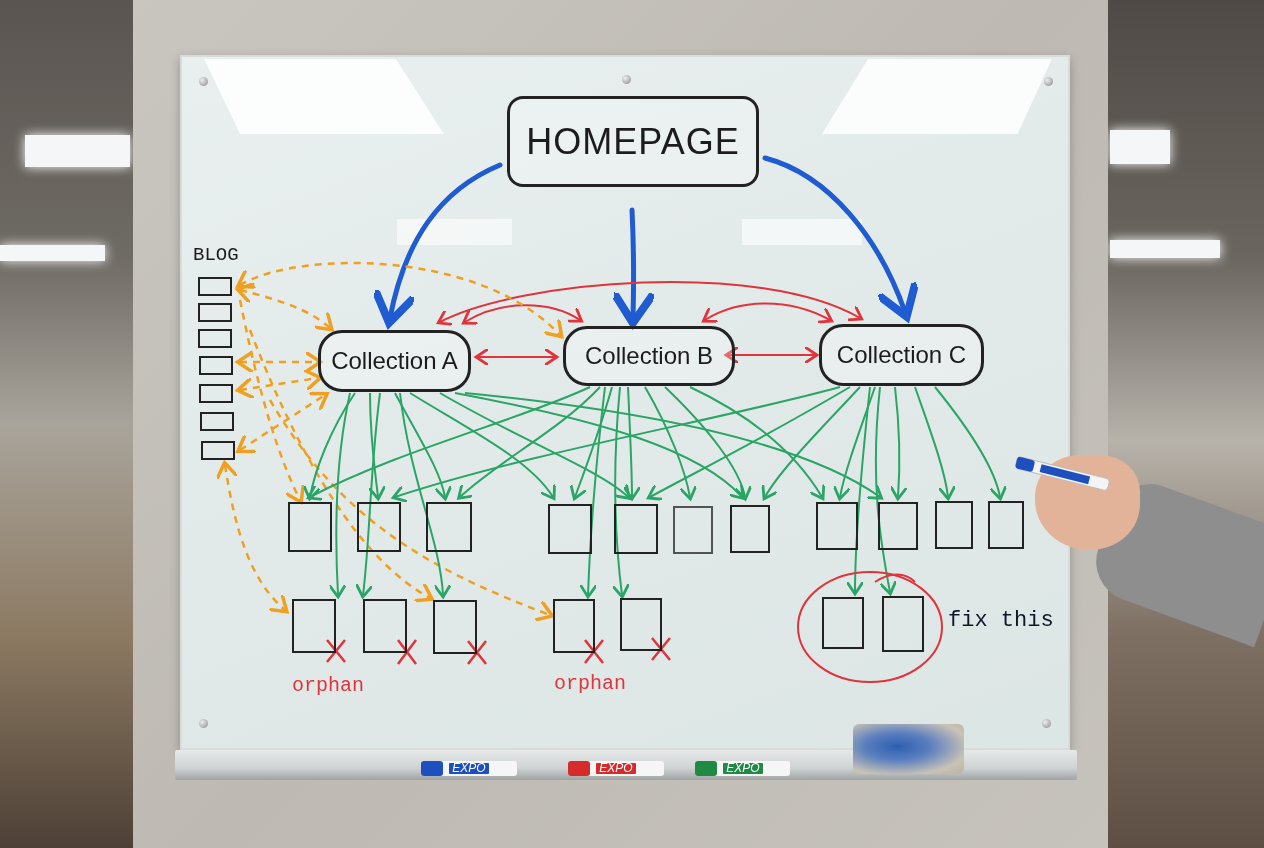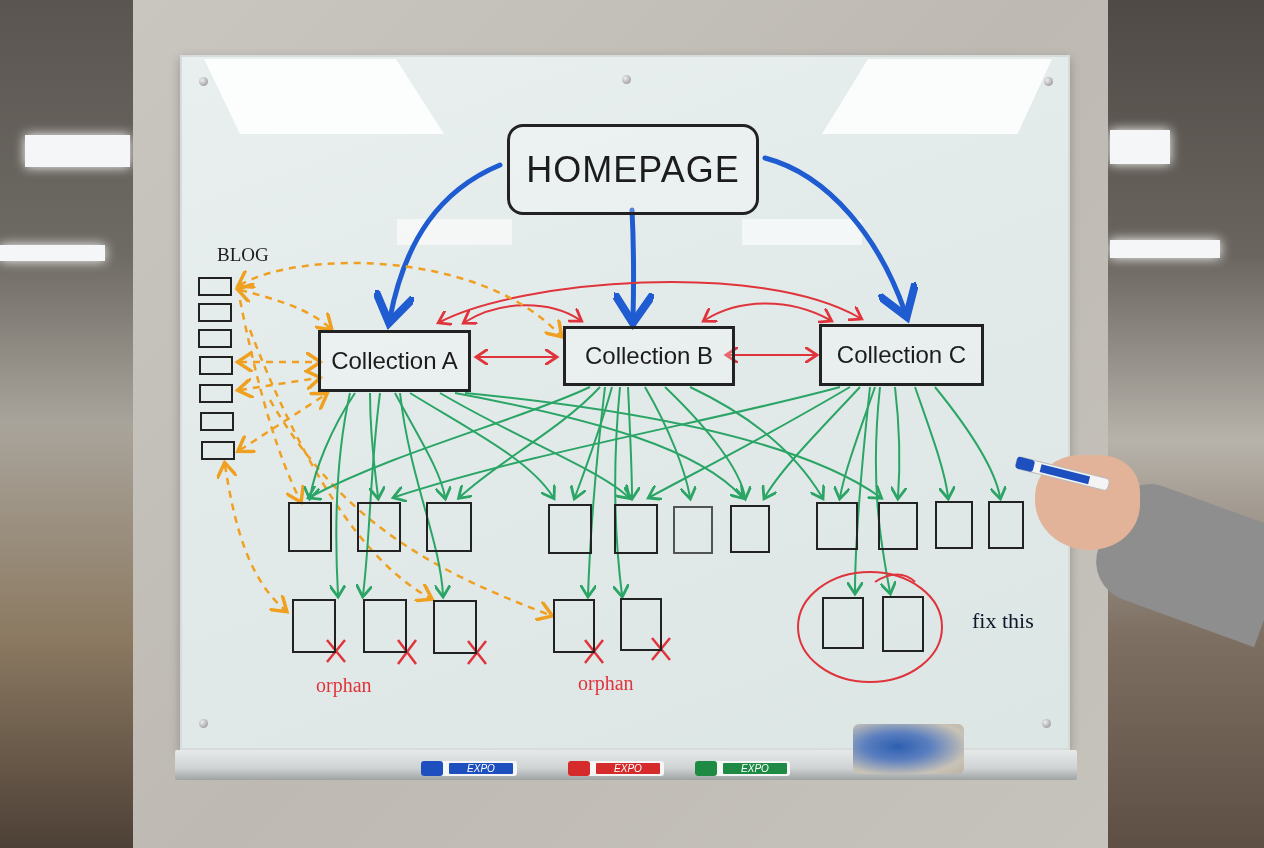--- a/index.html
+++ b/index.html
@@ -17,34 +17,34 @@
 
   .board { position: absolute; left: 180px; top: 55px; width: 890px; height: 695px;
     background: linear-gradient(160deg, #e9efef 0%, #e3ebea 40%, #dce6e5 100%);
     border: 2px solid #d7dcdb; box-shadow: 0 4px 10px rgba(0,0,0,0.25); }
   .glare { position: absolute; background: rgba(255,255,255,0.85); }
   .screw { position: absolute; width: 9px; height: 9px; border-radius: 50%;
     background: radial-gradient(circle at 35% 35%, #eee, #888); }
 
   .svg-layer { position: absolute; left: 0; top: 0; width: 1264px; height: 848px; pointer-events: none; }
 
-  .hand-text { position: absolute; font-family: Liberation Serif, serif; white-space: nowrap; margin-left: 24px; }
+  .hand-text { position: absolute; font-family: Liberation Mono, monospace; white-space: nowrap; }
   .node { position: absolute; border: 3px solid #222; background: rgba(255,255,255,0.25);
     display: flex; align-items: center; justify-content: center; color: #1c1c1c; }
   .node.home { border-radius: 16px; font-size: 36px; letter-spacing: 1px; }
-  .node.coll { font-size: 24px; }
+  .node.coll { font-size: 24px; border-radius: 24px; }
   .small-box { position: absolute; border: 2.5px solid #222; }
   .blog-box { position: absolute; width: 34px; height: 19px; border: 2px solid #222; }
 
   .tray { position: absolute; left: 175px; top: 750px; width: 902px; height: 30px;
     background: linear-gradient(180deg, #e7e9e9 0%, #cfd3d3 60%, #9fa3a4 100%); border-radius: 2px; }
   .marker { position: absolute; height: 15px; border-radius: 3px; background: #f6f6f6; }
   .marker .cap { position: absolute; left: 0; top: 0; height: 15px; width: 22px; border-radius: 3px; }
-  .marker .label { position: absolute; left: 28px; top: 2px; height: 11px; width: 64px; border-radius: 1px;
-    font-size: 10px; color: #fff; text-align: center; line-height: 11px; font-style: italic; }
+  .marker .label { position: absolute; left: 28px; top: 2px; height: 11px; width: 40px; border-radius: 1px;
+    font-size: 12px; color: #fff; text-align: center; line-height: 11px; font-style: italic; }
   .eraser { position: absolute; left: 853px; top: 724px; width: 111px; height: 50px; border-radius: 6px;
     background: radial-gradient(ellipse at 40% 45%, #2d5fb0 0%, #5b7fbf 35%, #c9c3b6 75%, #b9b2a4 100%); }
 
   .arm { position: absolute; left: 1100px; top: 500px; width: 180px; height: 120px;
     background: #8e8e8e; border-radius: 40px 0 0 40px; transform: rotate(20deg); }
   .hand { position: absolute; left: 1035px; top: 455px; width: 105px; height: 95px;
     background: #e2b399; border-radius: 45% 40% 50% 55%; }
 </style>
 </head>
 <body>
@@ -160,21 +160,21 @@
 <div class="hand-text" style="left:193px;top:244px;font-size:19px;color:#1c1c1c;">BLOG</div>
 
 <div class="blog-box" style="left:198px;top:277px;"></div>
 <div class="blog-box" style="left:198px;top:303px;"></div>
 <div class="blog-box" style="left:198px;top:329px;"></div>
 <div class="blog-box" style="left:199px;top:356px;"></div>
 <div class="blog-box" style="left:199px;top:384px;"></div>
 <div class="blog-box" style="left:200px;top:412px;"></div>
 <div class="blog-box" style="left:201px;top:441px;"></div>
 
-<div class="node home" style="left:507px;top:124px;width:252px;height:91px;">HOMEPAGE</div>
+<div class="node home" style="left:507px;top:96px;width:252px;height:91px;">HOMEPAGE</div>
 
 <div class="node coll" style="left:318px;top:330px;width:153px;height:62px;">Collection A</div>
 <div class="node coll" style="left:563px;top:326px;width:172px;height:60px;">Collection B</div>
 <div class="node coll" style="left:819px;top:324px;width:165px;height:62px;">Collection C</div>
 
 <div>
   <div class="small-box" style="left:288px;top:502px;width:44px;height:50px;"></div>
   <div class="small-box" style="left:357px;top:502px;width:44px;height:50px;"></div>
   <div class="small-box" style="left:426px;top:502px;width:46px;height:50px;"></div>
   <div class="small-box" style="left:548px;top:504px;width:44px;height:50px;"></div>

